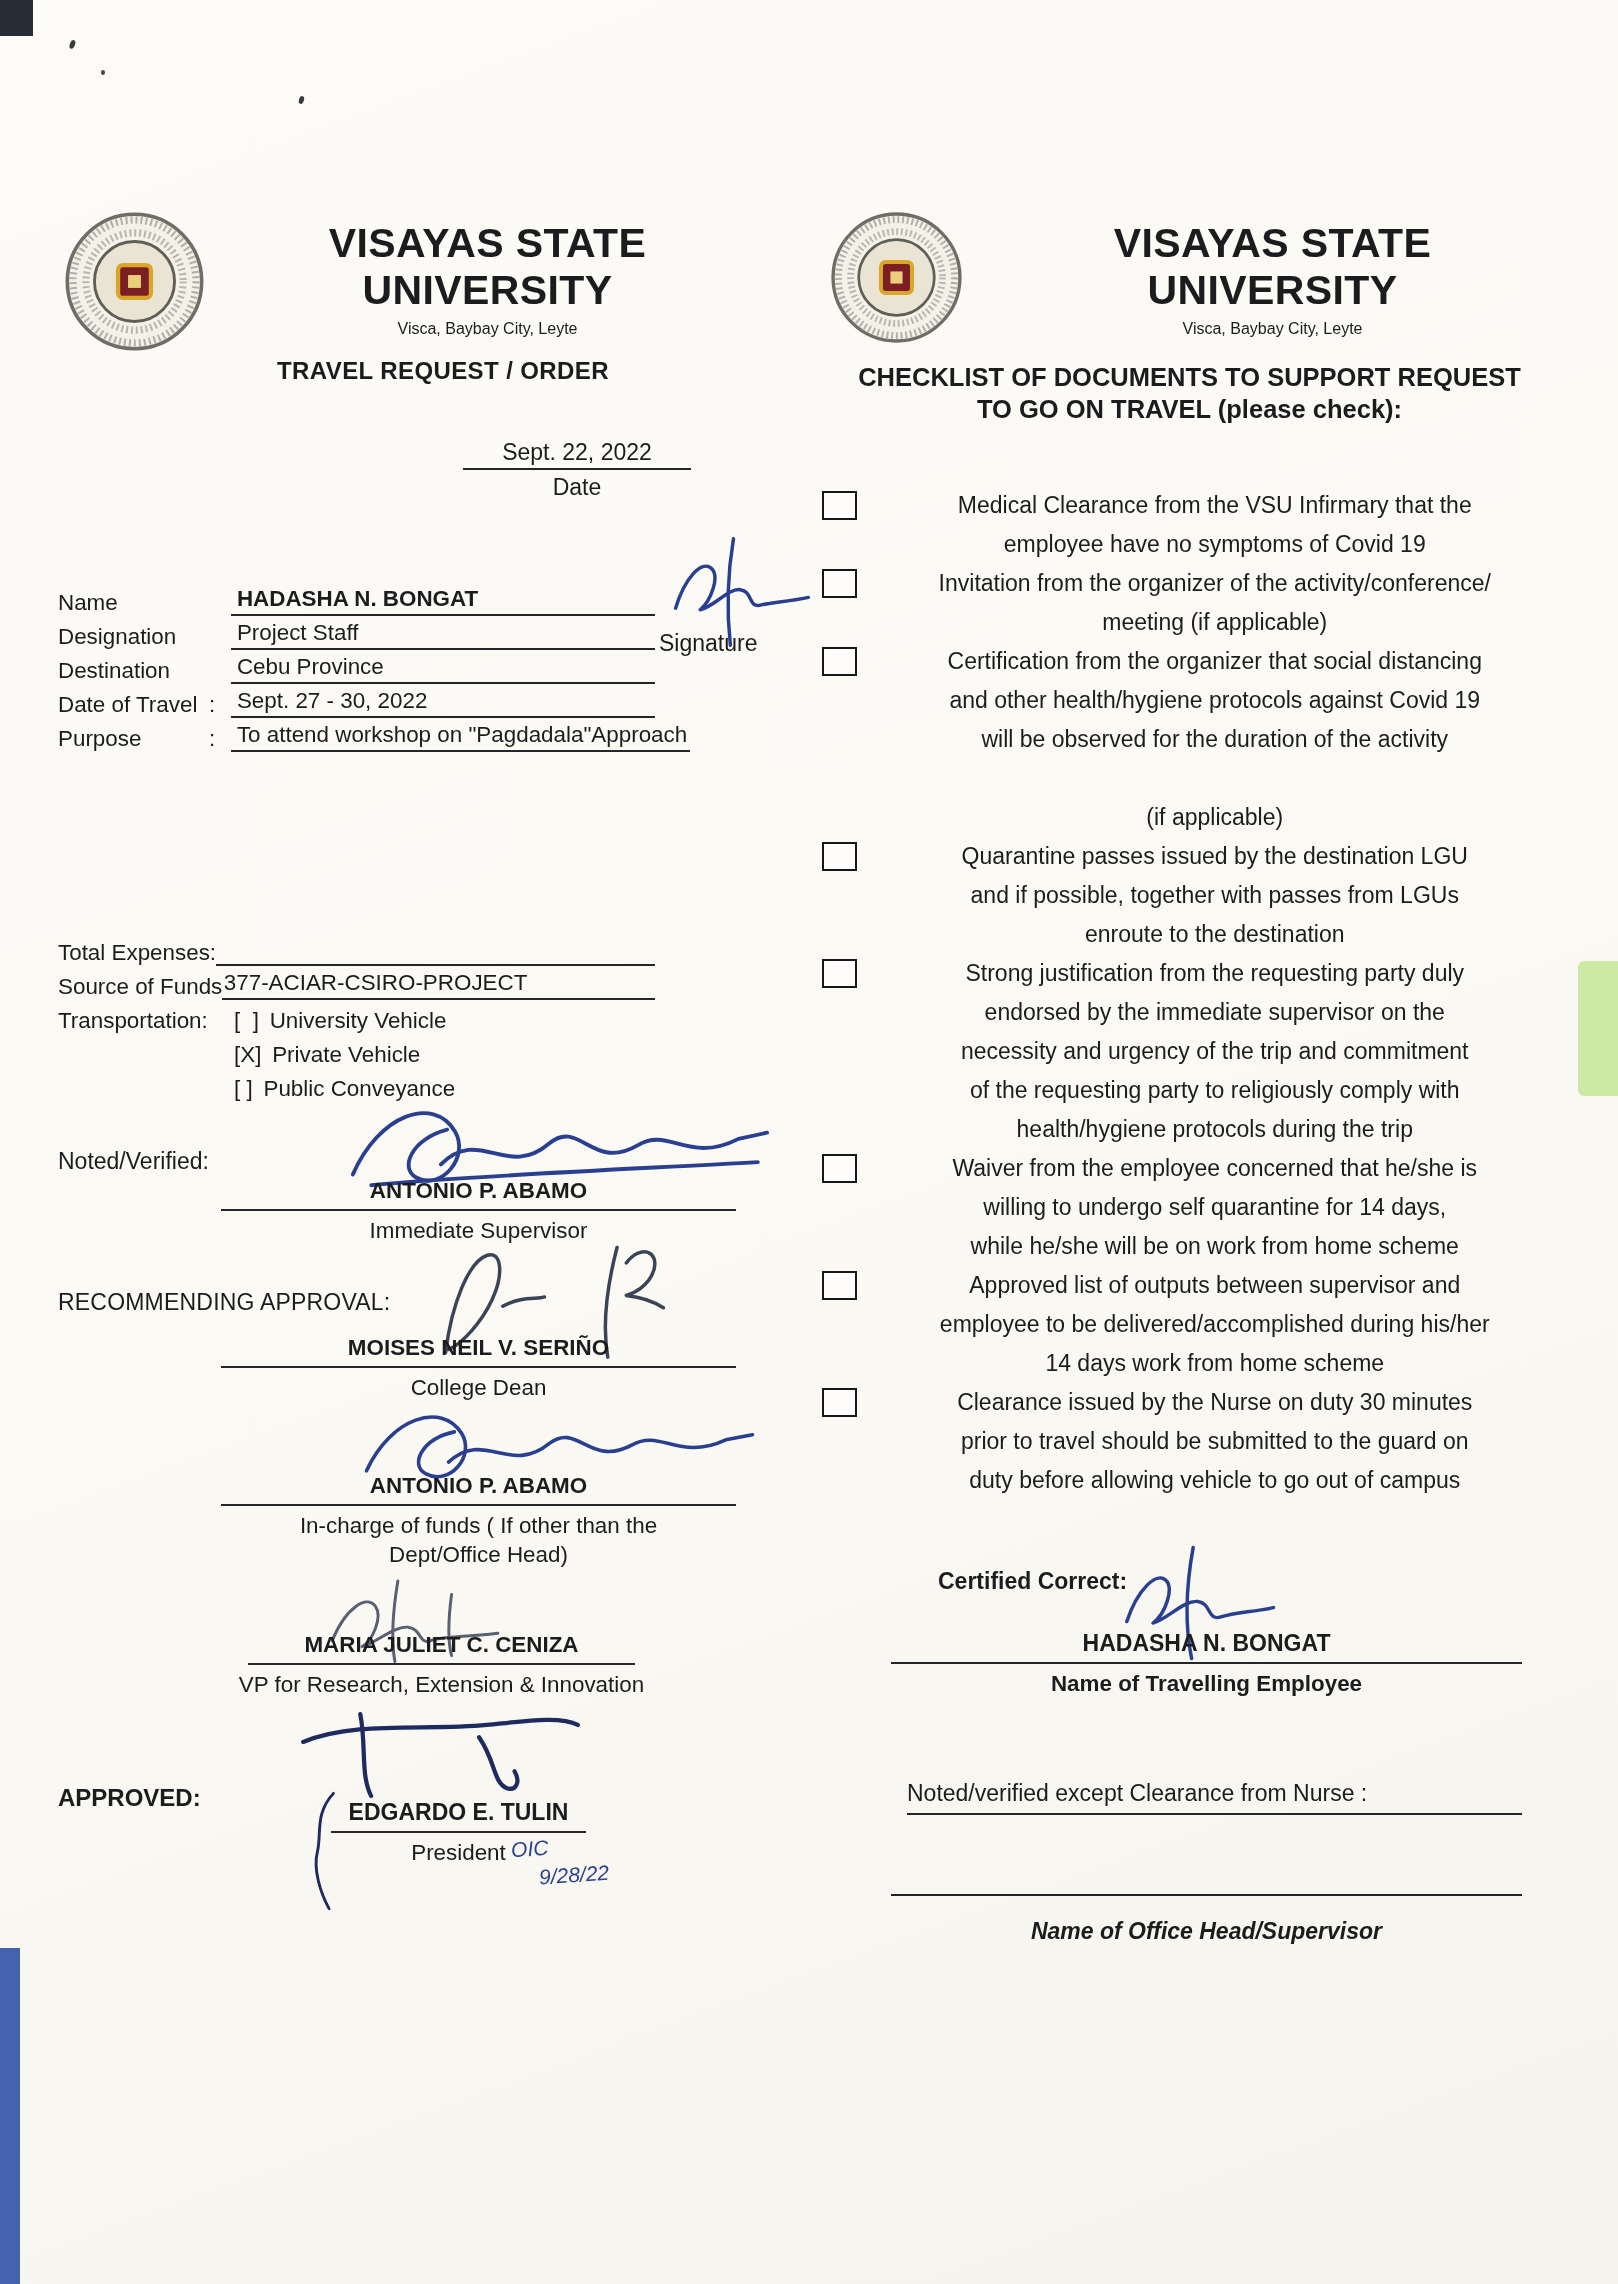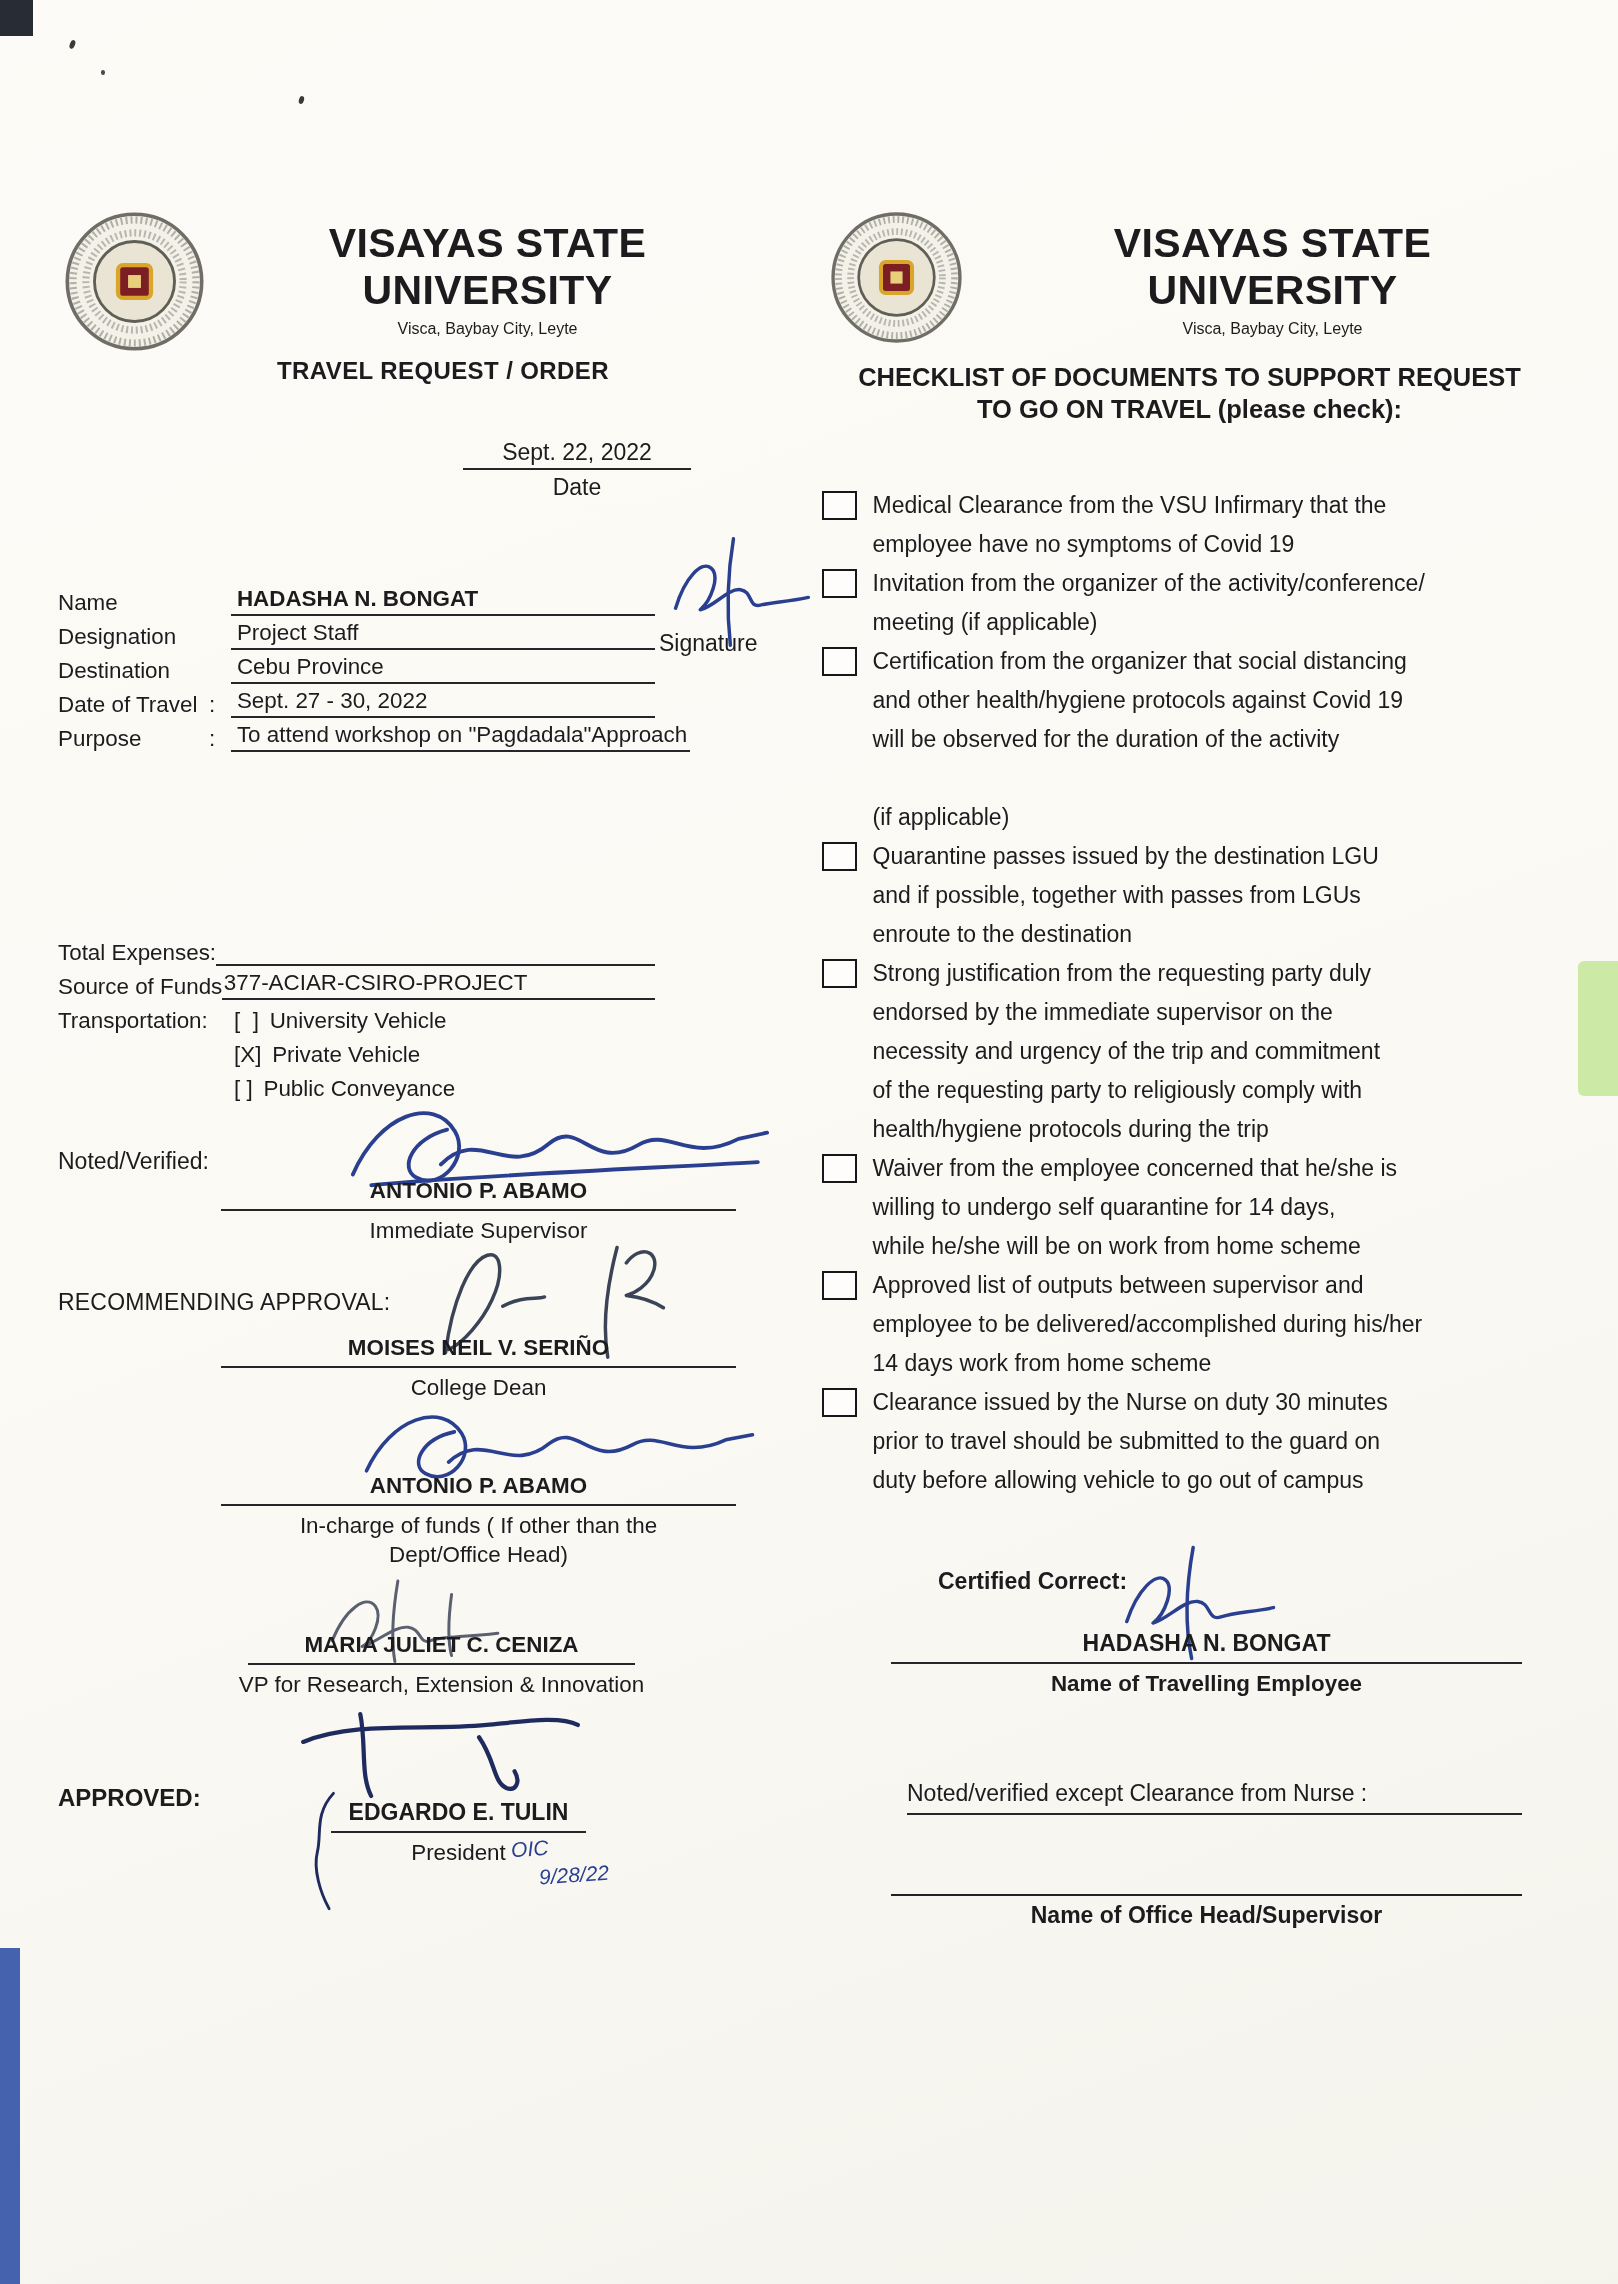--- a/index.html
+++ b/index.html
@@ -17,21 +17,21 @@
   .t{font-size:23px;}
   .frow{display:flex;align-items:flex-end;height:34px;font-size:22.4px;}
   .flabel{flex:none;width:151px;white-space:pre;}
   .fsep{flex:none;width:21.7px;}
   .fval{flex:1;border-bottom:2.3px solid #26262a;padding:0 3.1px 2.3px 6.2px;white-space:nowrap;}
   .tbox{white-space:pre;margin-right:10.8px;}
   .uline{border-bottom:2.3px solid #26262a;}
   .sigblock{text-align:center;}
   .signame{font-size:22.4px;font-weight:bold;border-bottom:2.3px solid #26262a;padding-bottom:3.1px;line-height:31px;}
   .sigtitle{font-size:22.4px;margin-top:4.6px;white-space:pre-line;line-height:29px;}
-  .citem{display:flex;align-items:flex-start;}
+  .citem{display:flex;align-items:flex-start;text-align:center;}
   .cbox{flex:none;width:35px;height:29px;border:2.7px solid #17171a;margin:5.4px 15.5px 0 0;background:#fefdfb;}
   .ctext{font-size:23px;line-height:39px;white-space:pre-line;width:696px;}
   .ink{stroke-linecap:round;stroke-linejoin:round;fill:none;}
   .hand{color:#2a3f8f;font-style:italic;font-size:21px;transform:rotate(-4deg);}
   .artifact{position:absolute;}
 </style>
 </head>
 <body>
 
 <div class="page">
@@ -302,17 +302,17 @@
 
   <div class="abs sigblock" style="left:891px;top:1628px;width:631px;">
     <div class="signame" style="font-size:23px;">HADASHA N. BONGAT</div>
     <div class="sigtitle b">Name of Travelling Employee</div>
   </div>
 
   <div class="abs t uline" style="left:907px;top:1780px;width:615px;padding-bottom:6.2px;">Noted/verified except Clearance from Nurse :</div>
 
   <div class="abs" style="left:891px;top:1894px;width:631px;">
     <div style="border-top:2.7px solid #222226;height:0;"></div>
-    <div class="t b ctr" style="margin-top:6px;">Name of Office Head/Supervisor</div>
+    <div class="t b ctr" style="margin-top:22px;font-style:italic;">Name of Office Head/Supervisor</div>
   </div>
 
 </div>
 
 
 </body></html>

